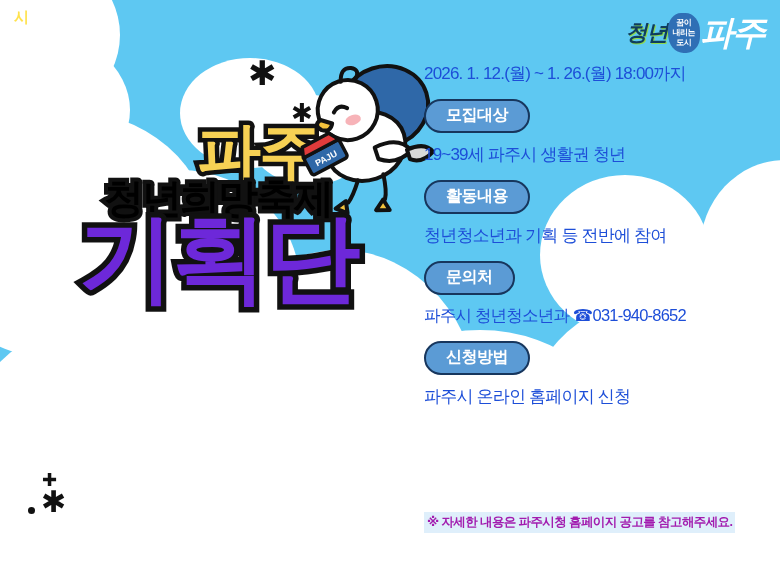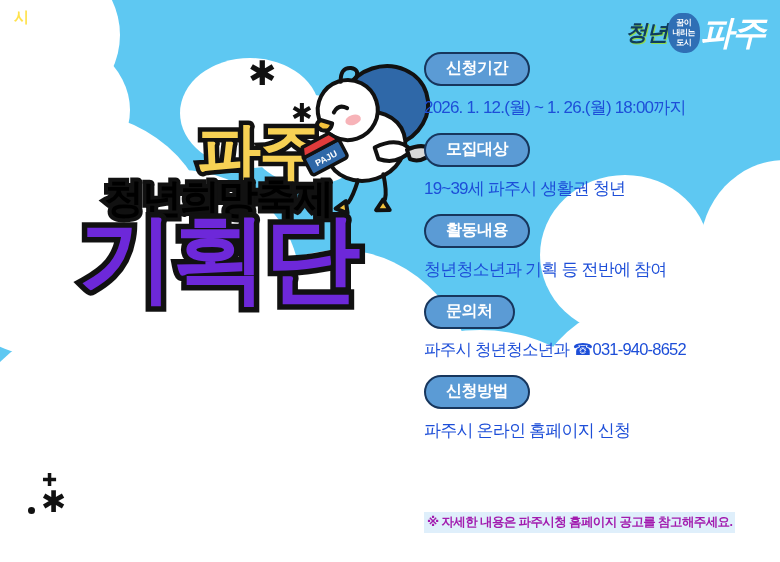--- a/index.html
+++ b/index.html
@@ -277,21 +277,20 @@
 
   <div class="title-block">
     <div class="t-line t-paju">파주</div>
     <div class="t-line t-fest">청년희망축제</div>
     <div class="t-line t-team">기획단</div>
   </div>
 
   <div class="panel">
 
     <div class="info-row">
-      <span class="badge">신청기간</span>
       <div class="info-text">2026. 1. 12.(월) ~ 1. 26.(월) 18:00까지</div>
     </div>
 
     <div class="info-row" style="margin-top:14px;">
       <span class="badge">모집대상</span>
       <div class="info-text">19~39세 파주시 생활권 청년</div>
     </div>
 
     <div class="info-row" style="margin-top:14px;">
       <span class="badge">활동내용</span>

